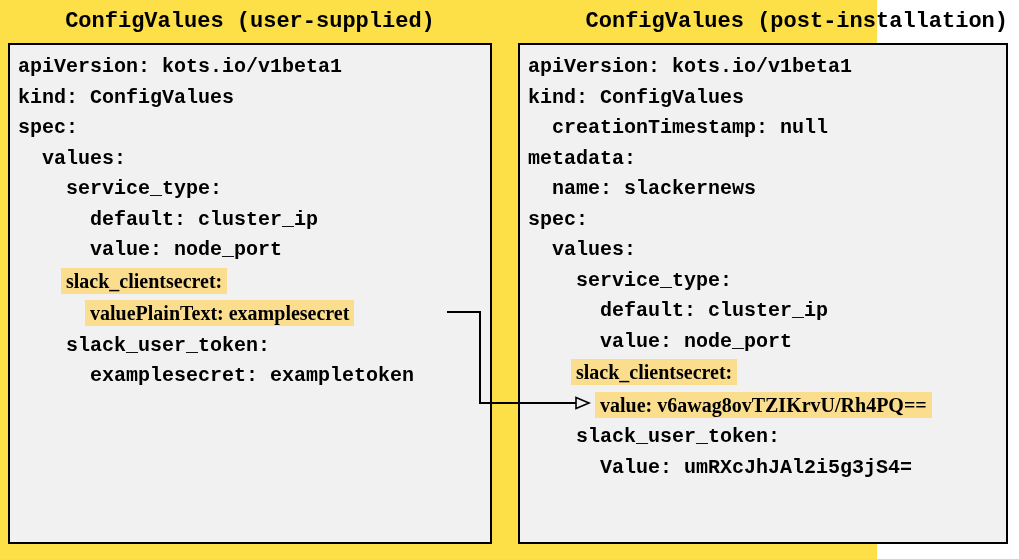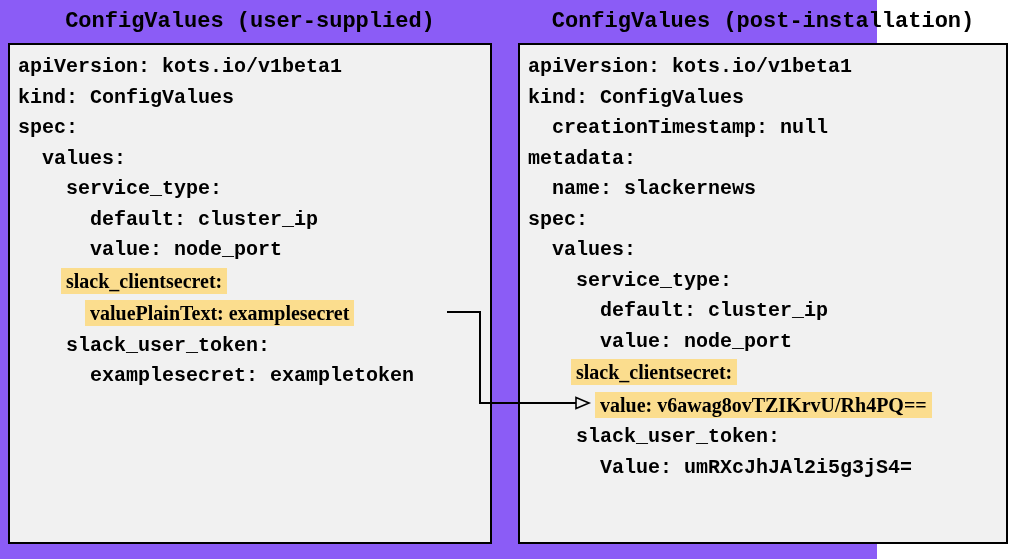--- a/index.html
+++ b/index.html
@@ -8,36 +8,36 @@
     width: 1019px;
     height: 559px;
     background: #ffffff;
     overflow: hidden;
     font-family: "Liberation Mono", "DejaVu Sans Mono", monospace;
   }
   .canvas {
     position: relative;
     width: 877px;
     height: 559px;
-    background: #8b5cf6;
+    background: #fde047;
   }
   .panel-title {
     position: absolute;
     top: 8px;
     height: 28px;
     font-family: "Liberation Mono", "DejaVu Sans Mono", monospace;
     font-weight: bold;
     font-size: 22px;
     line-height: 28px;
     color: #000000;
     text-align: center;
     white-space: pre;
   }
   #left-title  { left: 8px;   width: 484px; }
-  #right-title { left: 518px; width: 490px; }
+  #right-title { left: 518px; width: 490px; text-align: right; }
 
   .panel {
     position: absolute;
     top: 43px;
     height: 501px;
     box-sizing: border-box;
     background: #f1f1f1;
     border: 2px solid #0f172a;
   }
   #left-panel  { left: 8px;   width: 484px; }

